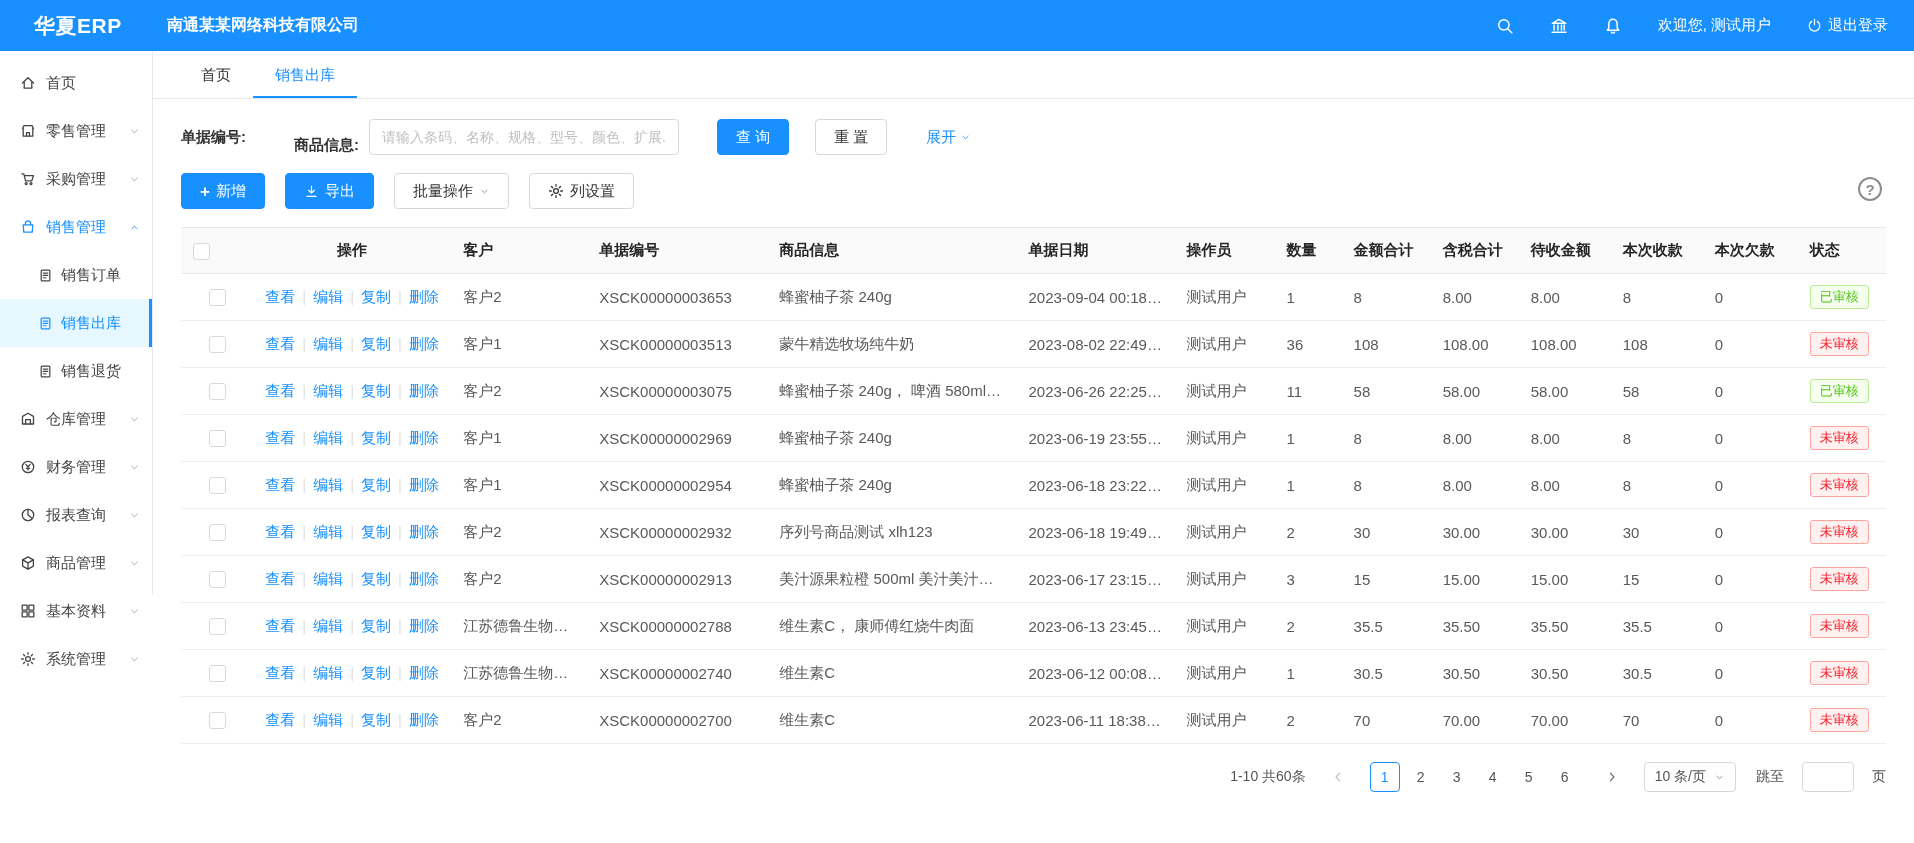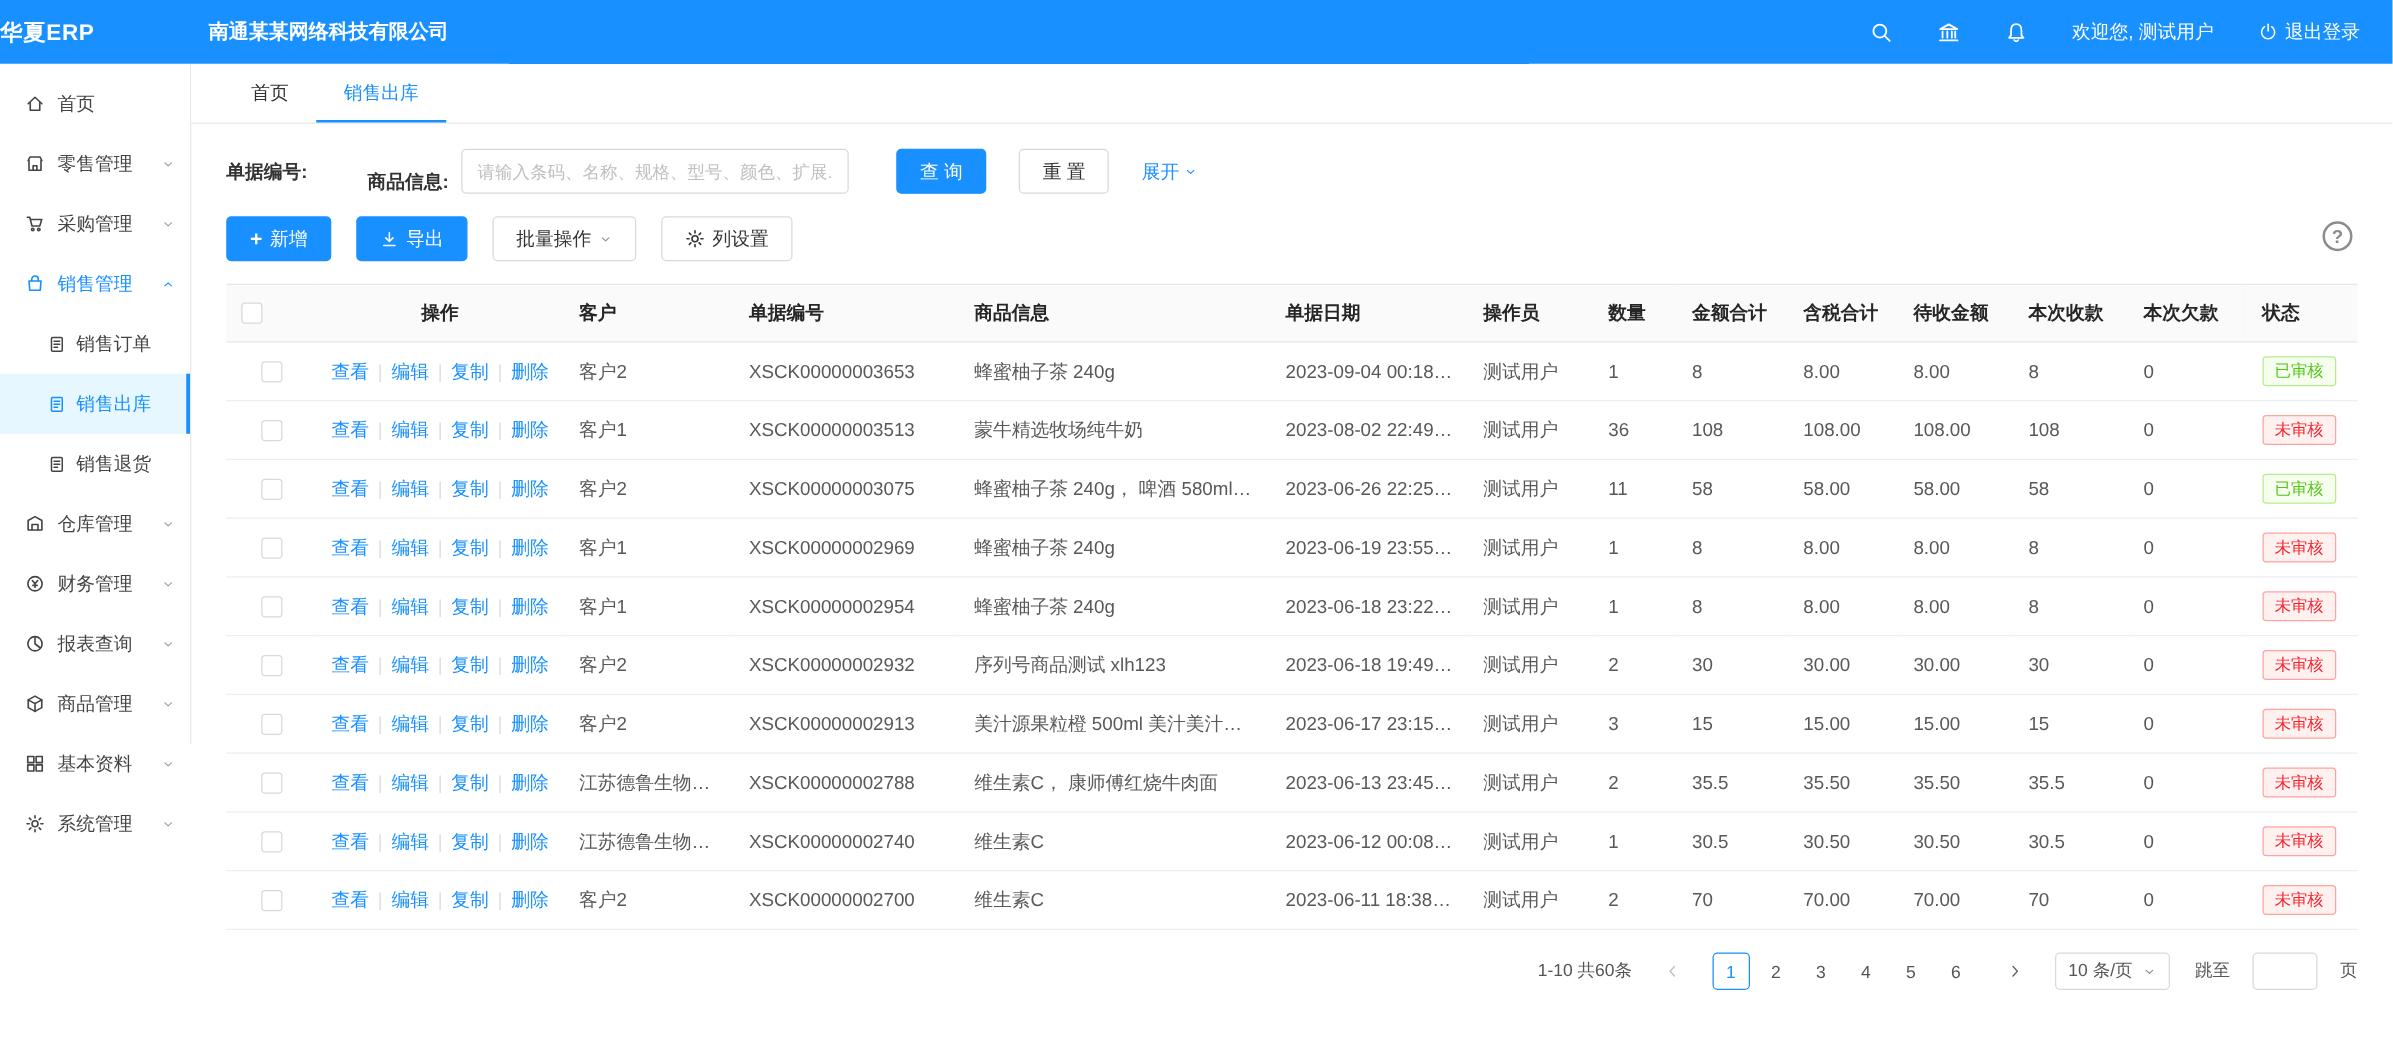--- a/index.html
+++ b/index.html
@@ -2,21 +2,21 @@
 <html><head>
 <meta charset="utf-8">
 <style>
   *{box-sizing:border-box;margin:0;padding:0}
   html,body{width:1914px;height:843px}
   body{font-family:"Liberation Sans","DejaVu Sans",sans-serif;font-size:15px;color:#333;background:#fff;overflow:hidden}
   .icon{display:inline-flex;align-items:center;justify-content:center;color:inherit;line-height:0}
 
   
   .header{position:fixed;top:0;left:0;right:0;height:51px;background:#1890ff;display:flex;align-items:center;color:#fff;z-index:10}
-  .logo{width:153px;flex:0 0 153px;padding-left:0;font-size:18px;font-weight:bold;letter-spacing:.5px;white-space:nowrap}
+  .logo{width:153px;flex:0 0 153px;padding-left:34px;font-size:21px;font-weight:bold;letter-spacing:.5px;white-space:nowrap}
   .company{font-size:16px;font-weight:600;margin-left:14px;white-space:nowrap}
   .header-right{margin-left:auto;display:flex;align-items:center;gap:36px;padding-right:26px;font-size:15px}
   .hicon{color:#fff;cursor:pointer;line-height:0}
   .logout{display:inline-flex;align-items:center;gap:6px;cursor:pointer;white-space:nowrap}
 
   
   .layout{display:flex;padding-top:51px;height:595px}
   .sidebar{width:153px;flex:0 0 153px;border-right:1px solid #e8e8e8;padding-top:8px;background:#fff}
   .menu-item{height:48px;display:flex;align-items:center;padding:0 12px 0 20px;cursor:pointer;color:#444;white-space:nowrap}
   .menu-item .menu-label{margin-left:10px;flex:1;font-size:15px}
@@ -39,21 +39,21 @@
   .filter-group{display:flex;align-items:flex-end;margin-right:38px}
   .filter-label{font-weight:600;margin-right:10px;white-space:nowrap;color:#333}
   .input{height:36px;border:1px solid #d9d9d9;border-radius:4px;padding:0 12px;font-size:14px;color:#333;font-family:inherit;outline:none}
   .input::placeholder{color:#bfbfbf}
   .bill-input{width:300px}
   .material-input{width:310px}
   .date-range{width:310px;height:36px;border:1px solid #d9d9d9;border-radius:4px;display:flex;align-items:center;justify-content:space-between;color:#bfbfbf;font-size:14px;padding:0 30px;cursor:pointer}
   .btn{height:36px;border-radius:4px;border:1px solid #d9d9d9;background:#fff;color:#333;font-size:15px;padding:0 18px;display:inline-flex;align-items:center;gap:6px;cursor:pointer;font-family:inherit;white-space:nowrap}
   .btn-primary{background:#1890ff;border-color:#1890ff;color:#fff}
   .filter-row .btn + .btn{margin-left:26px}
-  .expand-link{color:#1890ff;margin-left:26px;display:inline-flex;align-items:center;gap:4px;cursor:pointer;white-space:nowrap}
+  .expand-link{color:#1890ff;margin-left:39px;display:inline-flex;align-items:center;gap:4px;cursor:pointer;white-space:nowrap}
   .plus{font-size:17px;line-height:1;font-weight:bold}
 
   
   .toolbar{display:flex;align-items:center;gap:20px;margin-top:18px}
   .chev-gray{color:#8c8c8c}
   .help-icon{position:absolute;right:32px;top:78px;width:24px;height:24px;border:2px solid #8c8c8c;border-radius:50%;color:#8c8c8c;display:flex;align-items:center;justify-content:center;font-size:15px;font-weight:bold;cursor:pointer}
 
   
   .table-wrap{margin-top:18px}
   table.grid{width:100%;border-collapse:collapse;table-layout:fixed}

